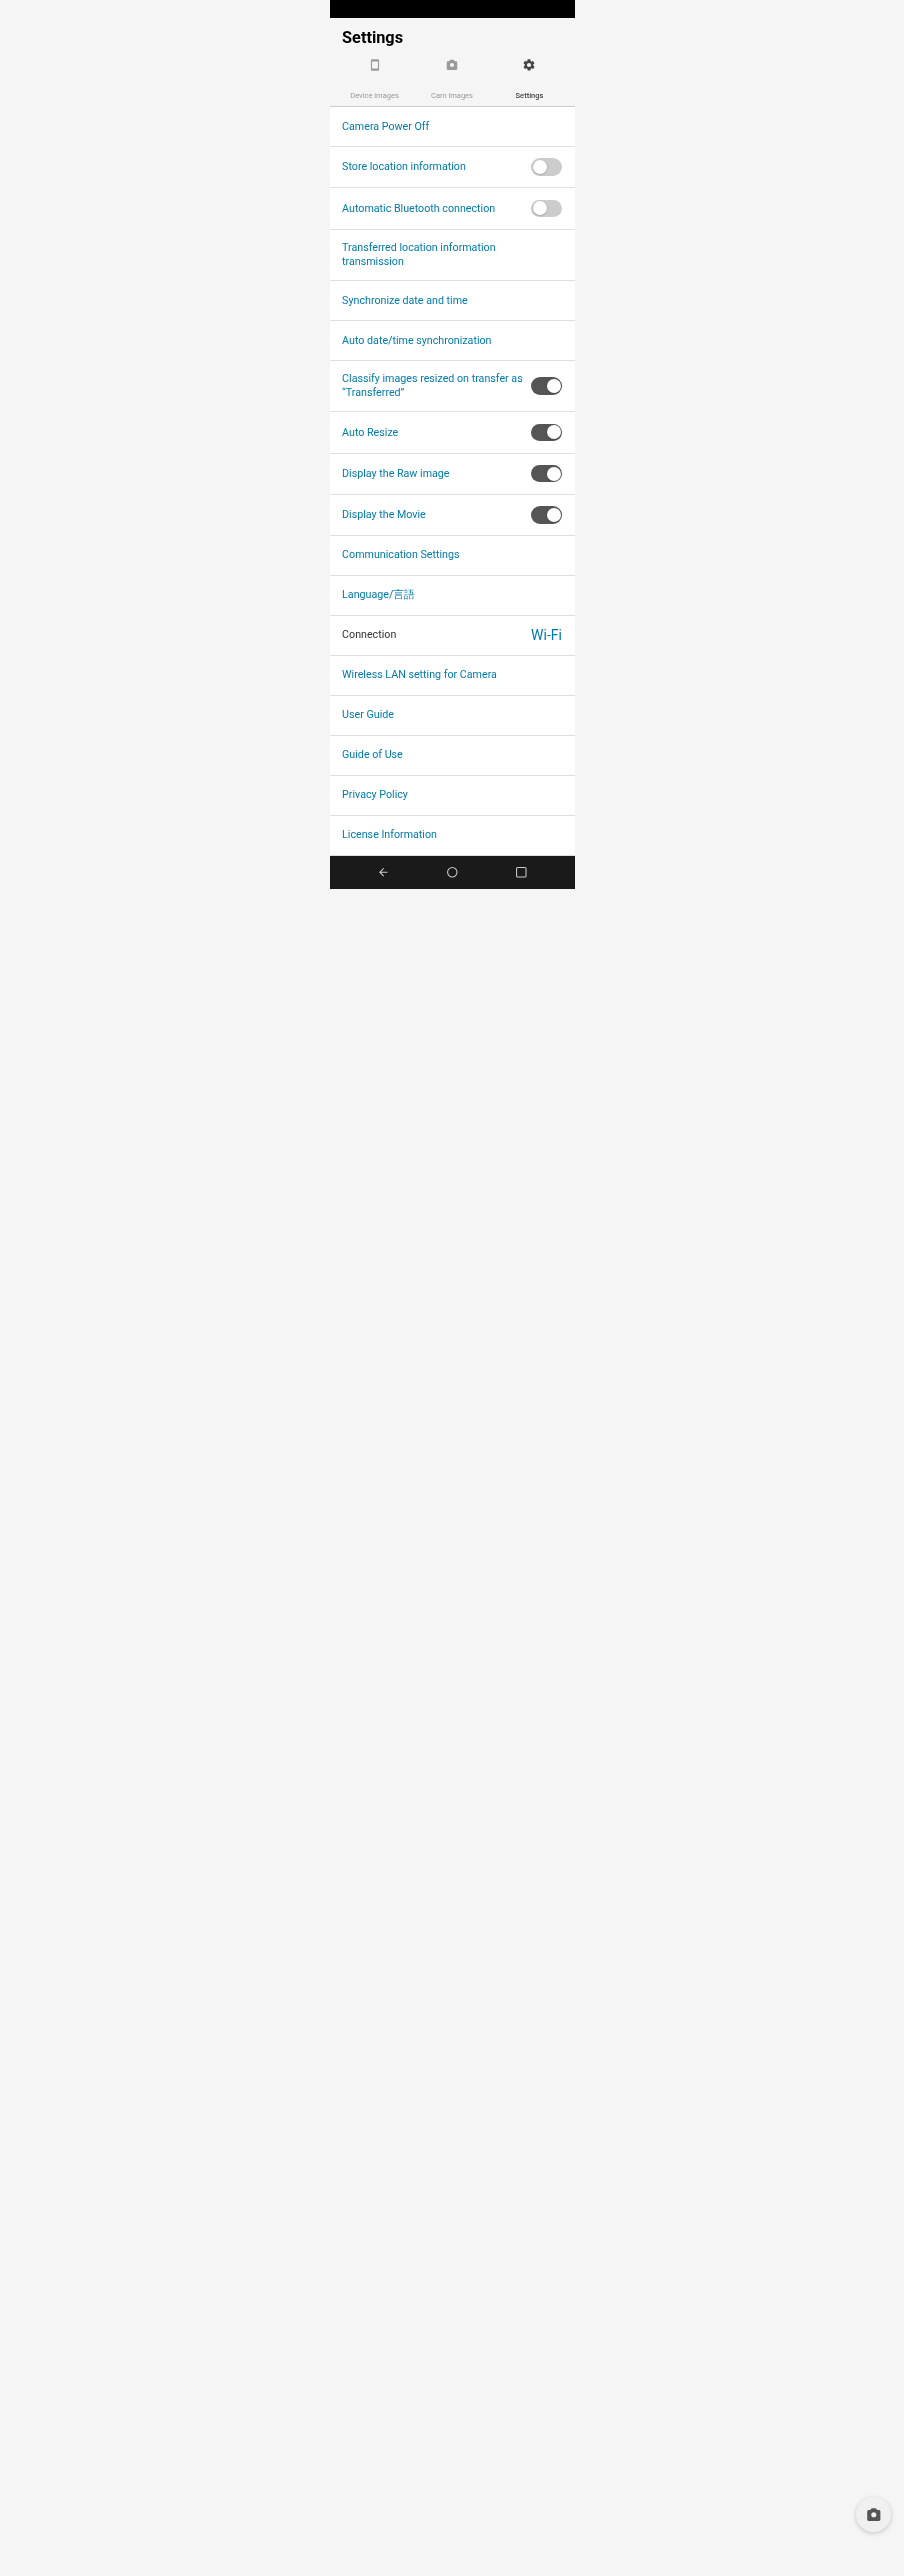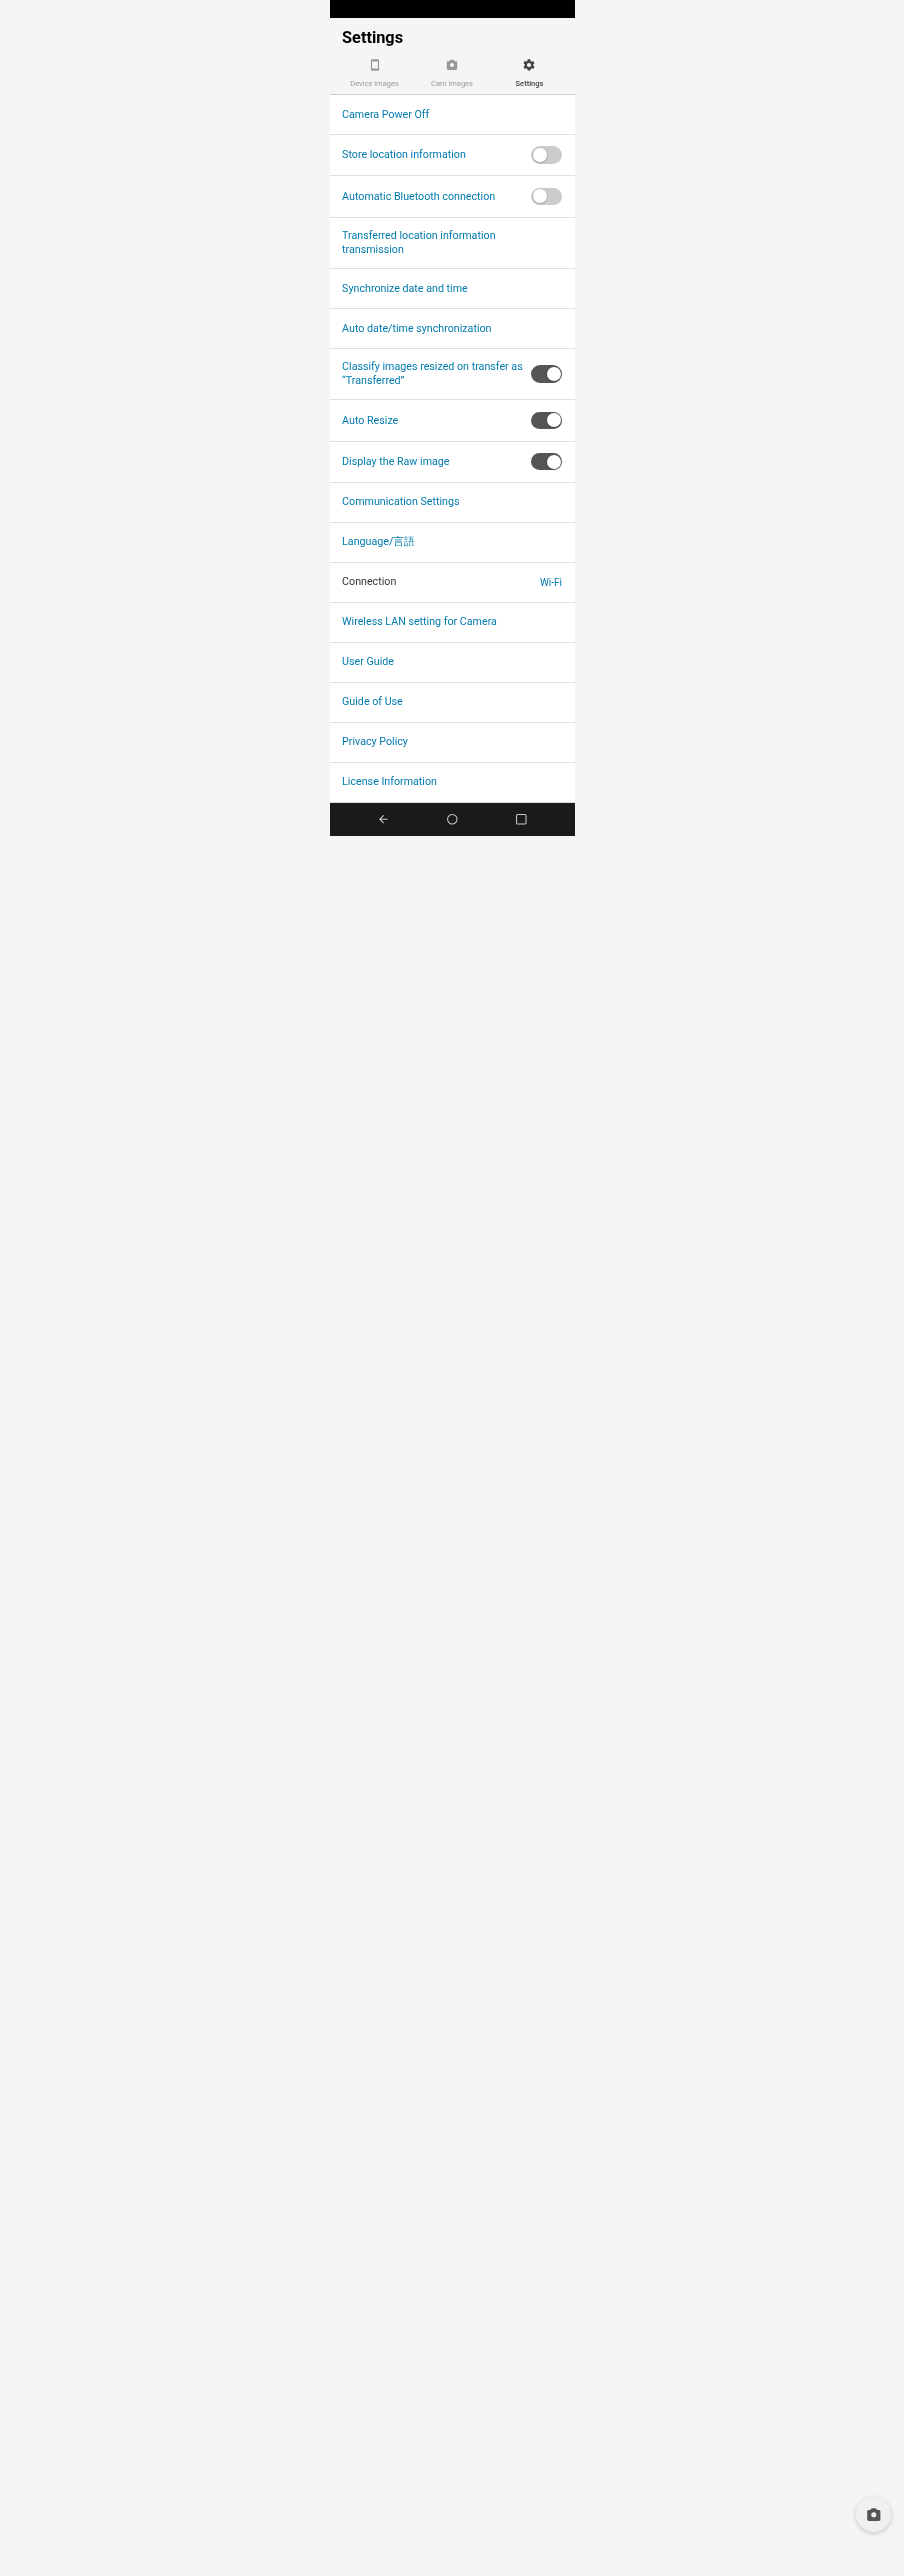--- a/index.html
+++ b/index.html
@@ -37,21 +37,21 @@
       padding: 0 6.3px;
     }
 
     .tab-item {
       flex: 1;
       display: flex;
       flex-direction: column;
       align-items: center;
       padding: 6.3px 3.1px 6.3px 3.1px;
       cursor: pointer;
-      gap: 4px;
+      gap: 16px;
     }
 
     .tab-item .tab-icon {
       font-size: 14px;
       color: #999;
     }
 
     .tab-item.active .tab-icon {
       color: #444;
     }
@@ -87,21 +87,21 @@
       line-height: 1.3;
       flex: 1;
       padding-right: 6.3px;
     }
 
     .settings-item-label.dark {
       color: #333;
     }
 
     .settings-item-right {
-      font-size: 10px;
+      font-size: 14px;
       color: #007aad;
     }
 
     
     .toggle {
       position: relative;
       width: 31px;
       height: 17.6px;
       flex-shrink: 0;
     }
@@ -275,20 +275,27 @@
   </div>
 
   <div class="settings-item">
     <span class="settings-item-label">Display the Raw image</span>
     <label class="toggle">
       <input type="checkbox" checked="" style="">
       <span class="toggle-slider"></span>
     </label>
   </div>
 
+  <div class="settings-item">
+    <span class="settings-item-label">Display the Movie</span>
+    <label class="toggle">
+      <input type="checkbox" checked="" style="">
+      <span class="toggle-slider"></span>
+    </label>
+  </div>
 
   <div class="settings-item">
     <span class="settings-item-label">Communication Settings</span>
   </div>
 
 
   <div class="settings-item">
     <span class="settings-item-label">Language/言語</span>
   </div>
 

